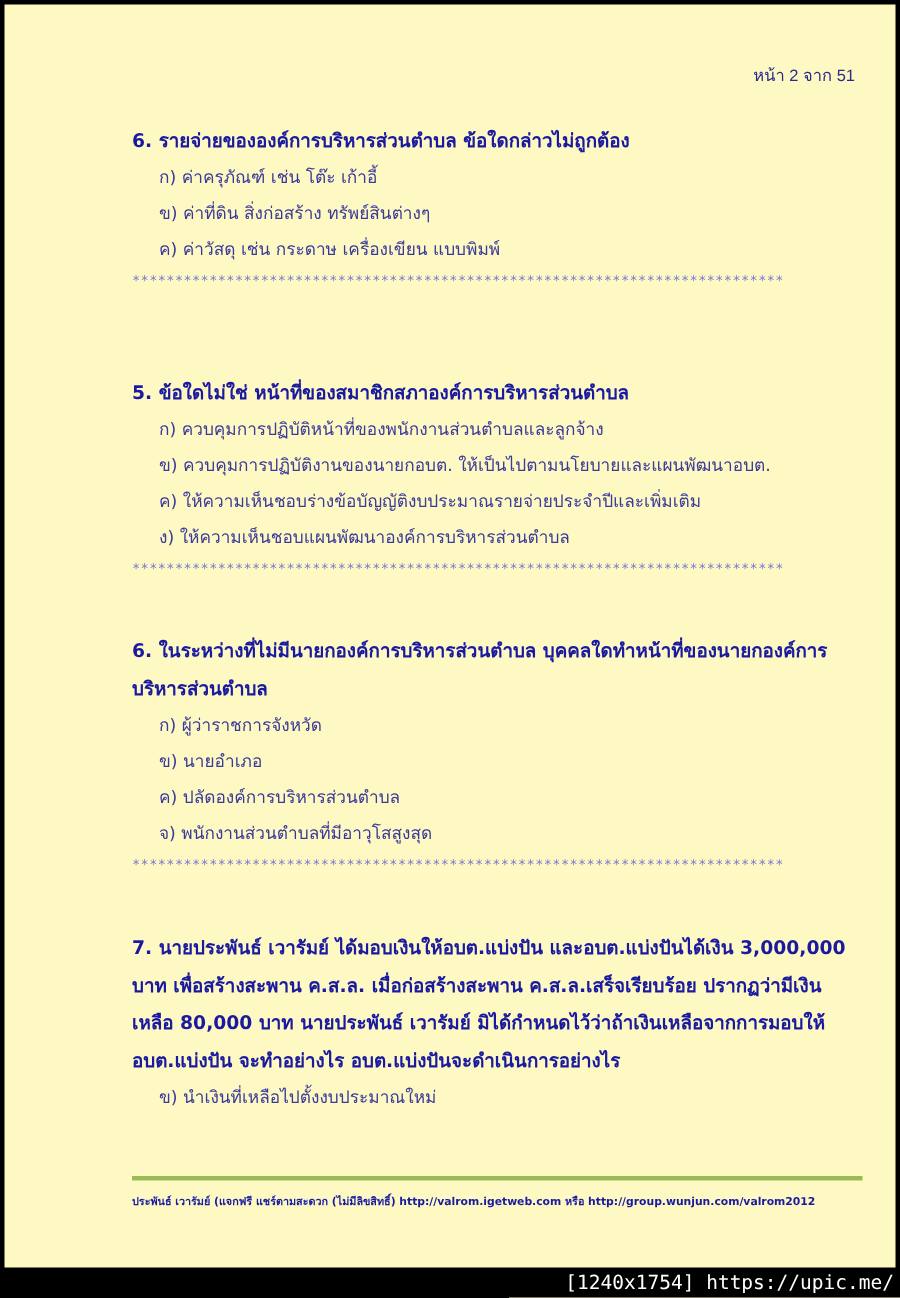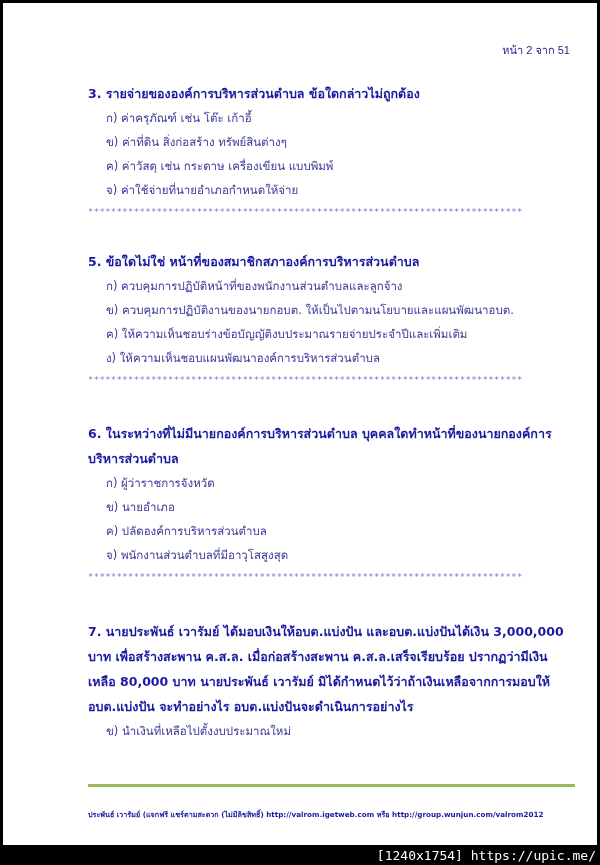--- a/index.html
+++ b/index.html
@@ -2,21 +2,21 @@
 <html><head>
   <meta charset="utf-8">
   <style>
     html, body { margin: 0; padding: 0; }
     body {
       width: 600px; height: 865px; background: #000; position: relative; overflow: hidden;
       font-family: "DejaVu Sans", "Liberation Sans", sans-serif;
     }
     .page {
       position: absolute; left: 3px; top: 3px; width: 594px; height: 842px;
-      background: #ffffff; overflow: hidden;
+      background: #fef9c3; overflow: hidden;
     }
     .page-number {
       position: absolute; right: 27px; top: 38px;
       font-size: 11px; color: #2a2a8a; font-family: "Liberation Sans", sans-serif;
     }
     .content { position: absolute; left: 85px; top: 78px; width: 490px; }
     .question {
       color: #1a1aa0; font-weight: bold; font-size: 12.5px; line-height: 25px;
       font-family: "DejaVu Sans", sans-serif; margin: 0;
     }
@@ -26,42 +26,41 @@
     }
     .divider {
       color: #7a7ad0; font-size: 9px; letter-spacing: 0.3px; line-height: 20px;
       overflow: hidden; white-space: nowrap; width: 460px; font-family: "DejaVu Sans Mono", monospace;
     }
     .footer-line {
       position: absolute; left: 85px; top: 781px; width: 487px; height: 3px; background: #9bbb59;
     }
     .footer-text {
       position: absolute; left: 85px; top: 792px; font-size: 7.2px; color: #1a1aa0;
-      white-space: nowrap; font-family: "DejaVu Sans", sans-serif; font-weight: bold; margin-top: 14px;
+      white-space: nowrap; font-family: "DejaVu Sans", sans-serif; font-weight: bold;
     }
     .watermark {
       position: absolute; right: 4px; bottom: 2px; color: #fff; font-size: 13px;
       font-family: "DejaVu Sans Mono", monospace;
     }
     .block { position: absolute; left: 0; }
   </style>
 </head>
 <body>
 
 <div class="page">
   <div class="page-number">หน้า 2 จาก 51</div>
 
   <div class="content">
 
     <div class="block" style="top:0">
-      <p class="question">3. รายจ่ายขององค์การบริหารส่วนตำบล ข้อใดกล่าวไม่ถูกต้อง</p>
+      <p class="question">6. รายจ่ายขององค์การบริหารส่วนตำบล ข้อใดกล่าวไม่ถูกต้อง</p>
       <p class="choice">ก)  ค่าครุภัณฑ์ เช่น โต๊ะ เก้าอี้</p>
       <p class="choice">ข)  ค่าที่ดิน สิ่งก่อสร้าง ทรัพย์สินต่างๆ</p>
       <p class="choice">ค)  ค่าวัสดุ เช่น กระดาษ เครื่องเขียน แบบพิมพ์</p>
-      <p class="choice">จ)  ค่าใช้จ่ายที่นายอำเภอกำหนดให้จ่าย</p>
       <div class="divider">****************************************************************************</div>
     </div>
 
     <div class="block" style="top:168px">
       <p class="question">5. ข้อใดไม่ใช่ หน้าที่ของสมาชิกสภาองค์การบริหารส่วนตำบล</p>
       <p class="choice">ก)  ควบคุมการปฏิบัติหน้าที่ของพนักงานส่วนตำบลและลูกจ้าง</p>
       <p class="choice">ข)  ควบคุมการปฏิบัติงานของนายกอบต. ให้เป็นไปตามนโยบายและแผนพัฒนาอบต.</p>
       <p class="choice">ค)  ให้ความเห็นชอบร่างข้อบัญญัติงบประมาณรายจ่ายประจำปีและเพิ่มเติม</p>
       <p class="choice">ง)  ให้ความเห็นชอบแผนพัฒนาองค์การบริหารส่วนตำบล</p>
       <div class="divider">****************************************************************************</div>

